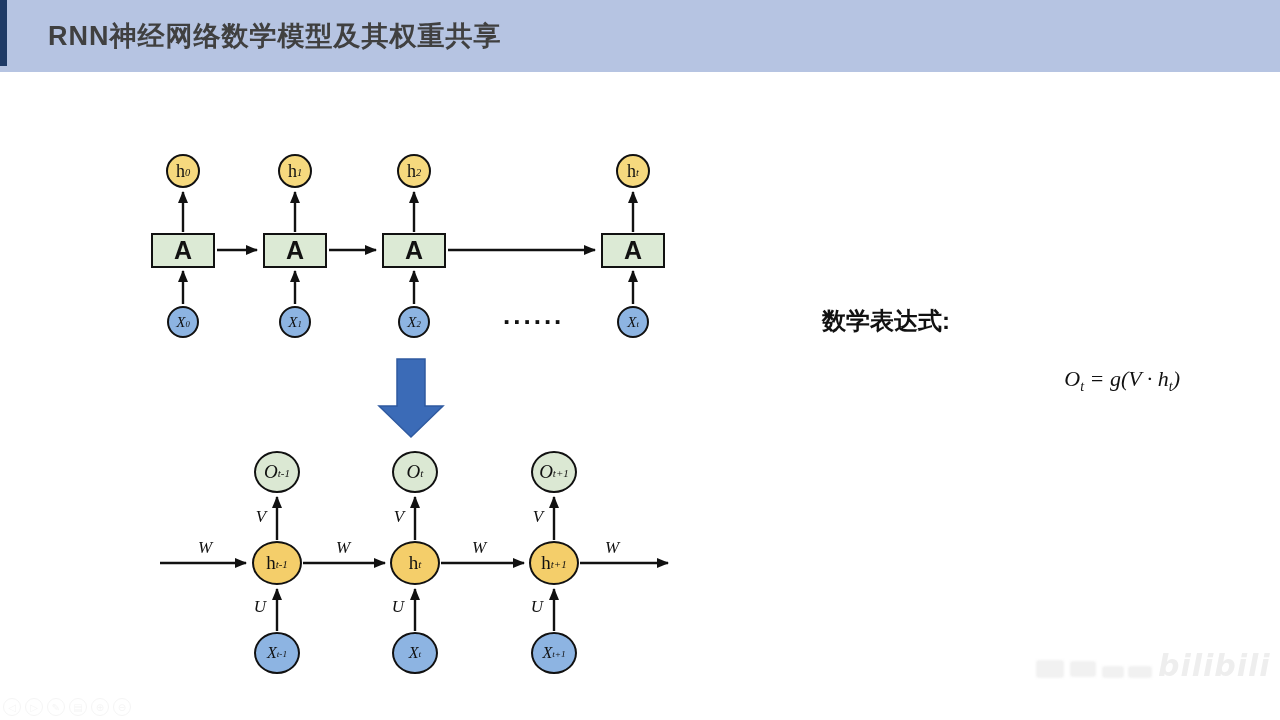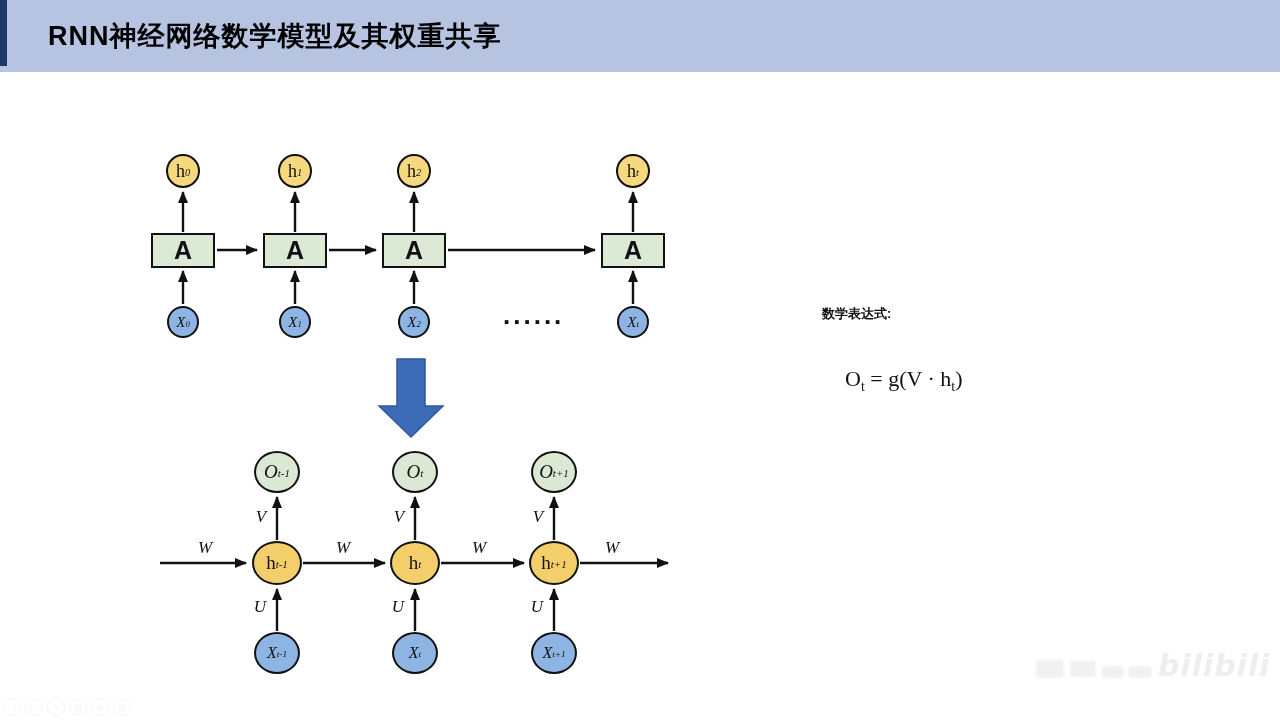--- a/index.html
+++ b/index.html
@@ -7,21 +7,21 @@
     width:1280px;height:720px;position:relative;overflow:hidden;
     background:#ffffff;
     font-family:"Liberation Sans","DejaVu Sans",sans-serif;
     color:#111;
   }
   
   .titlebar{position:absolute;left:0;top:0;width:1280px;height:72px;background:#B6C4E2;}
   .titlebar .stripe{position:absolute;left:0;top:0;width:7px;height:66px;background:#1E3A66;}
   .titlebar .title{
     position:absolute;left:48px;top:0;height:72px;display:flex;align-items:center;
-    font-size:27px;font-weight:bold;letter-spacing:1px;color:#000000;
+    font-size:27px;font-weight:bold;letter-spacing:1px;color:#404040;
   }
   
   svg.wires{position:absolute;left:0;top:0;z-index:1;}
   
   .node{
     position:absolute;z-index:2;box-sizing:border-box;border:2px solid #111;
     display:flex;align-items:center;justify-content:center;
     font-family:"Liberation Serif","DejaVu Serif",serif;
   }
   .circle{border-radius:50%;}
@@ -36,24 +36,24 @@
   .x-bot{background:#8DB4E2;width:46px;height:42px;font-size:16px;font-style:italic;}
   .node sub{font-size:0.58em;line-height:1;font-style:italic;transform:translateY(2px);}
   
   .lbl{
     position:absolute;z-index:2;transform:translate(-50%,-50%);
     font-family:"Liberation Serif","DejaVu Serif",serif;font-style:italic;font-size:17px;
   }
   
   .dots{position:absolute;left:503px;top:300px;z-index:2;font-weight:bold;font-size:26px;letter-spacing:3px;}
   
-  .math-heading{position:absolute;left:822px;top:305px;font-size:13px;font-weight:bold;z-index:2;}
+  .math-heading{position:absolute;left:822px;top:305px;font-size:24px;font-weight:bold;z-index:2;}
   .math-block{
-    position:absolute;left:845px;top:363px;width:335px;text-align:left;z-index:2;
-    font-family:"Liberation Serif","DejaVu Serif",serif;
+    position:absolute;left:845px;top:363px;width:335px;text-align:right;z-index:2;
+    font-family:"Liberation Serif","DejaVu Serif",serif;font-style:italic;
     font-size:22px;line-height:31px;
   }
   .math-block sub{font-size:14px;}
   
   .wm-blob{position:absolute;background:#f1f1f1;border-radius:3px;filter:blur(1px);z-index:2;}
   .wm-logo{
     position:absolute;left:1158px;top:648px;z-index:2;
     font-family:"DejaVu Sans",sans-serif;font-weight:bold;font-style:italic;
     font-size:30px;color:#eeeeee;filter:blur(0.6px);letter-spacing:1px;
   }

